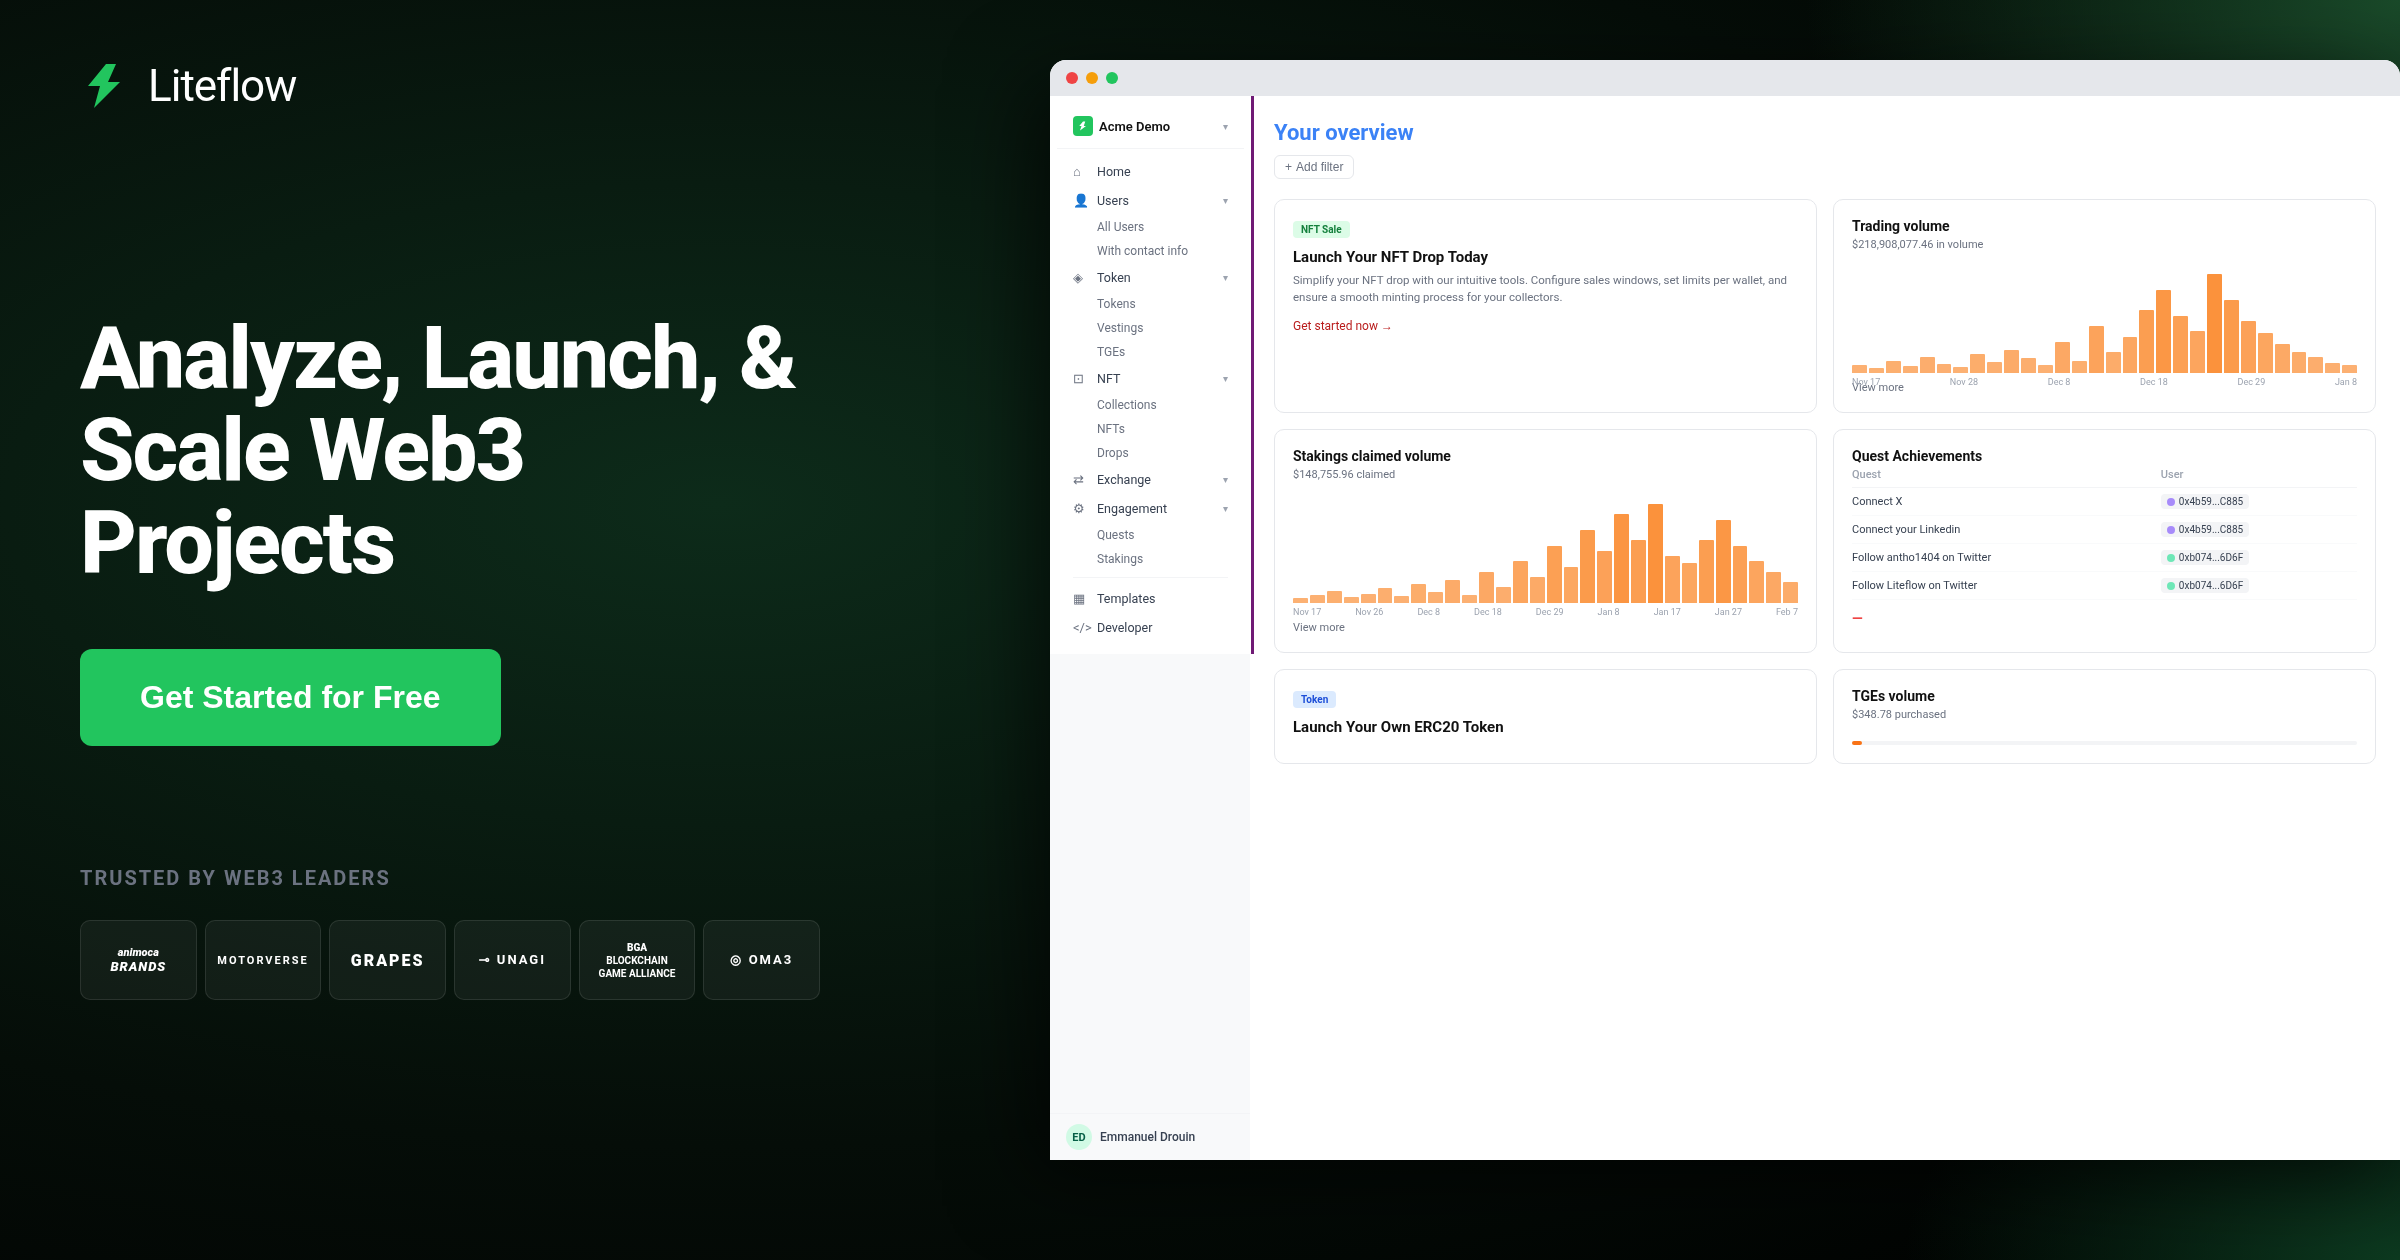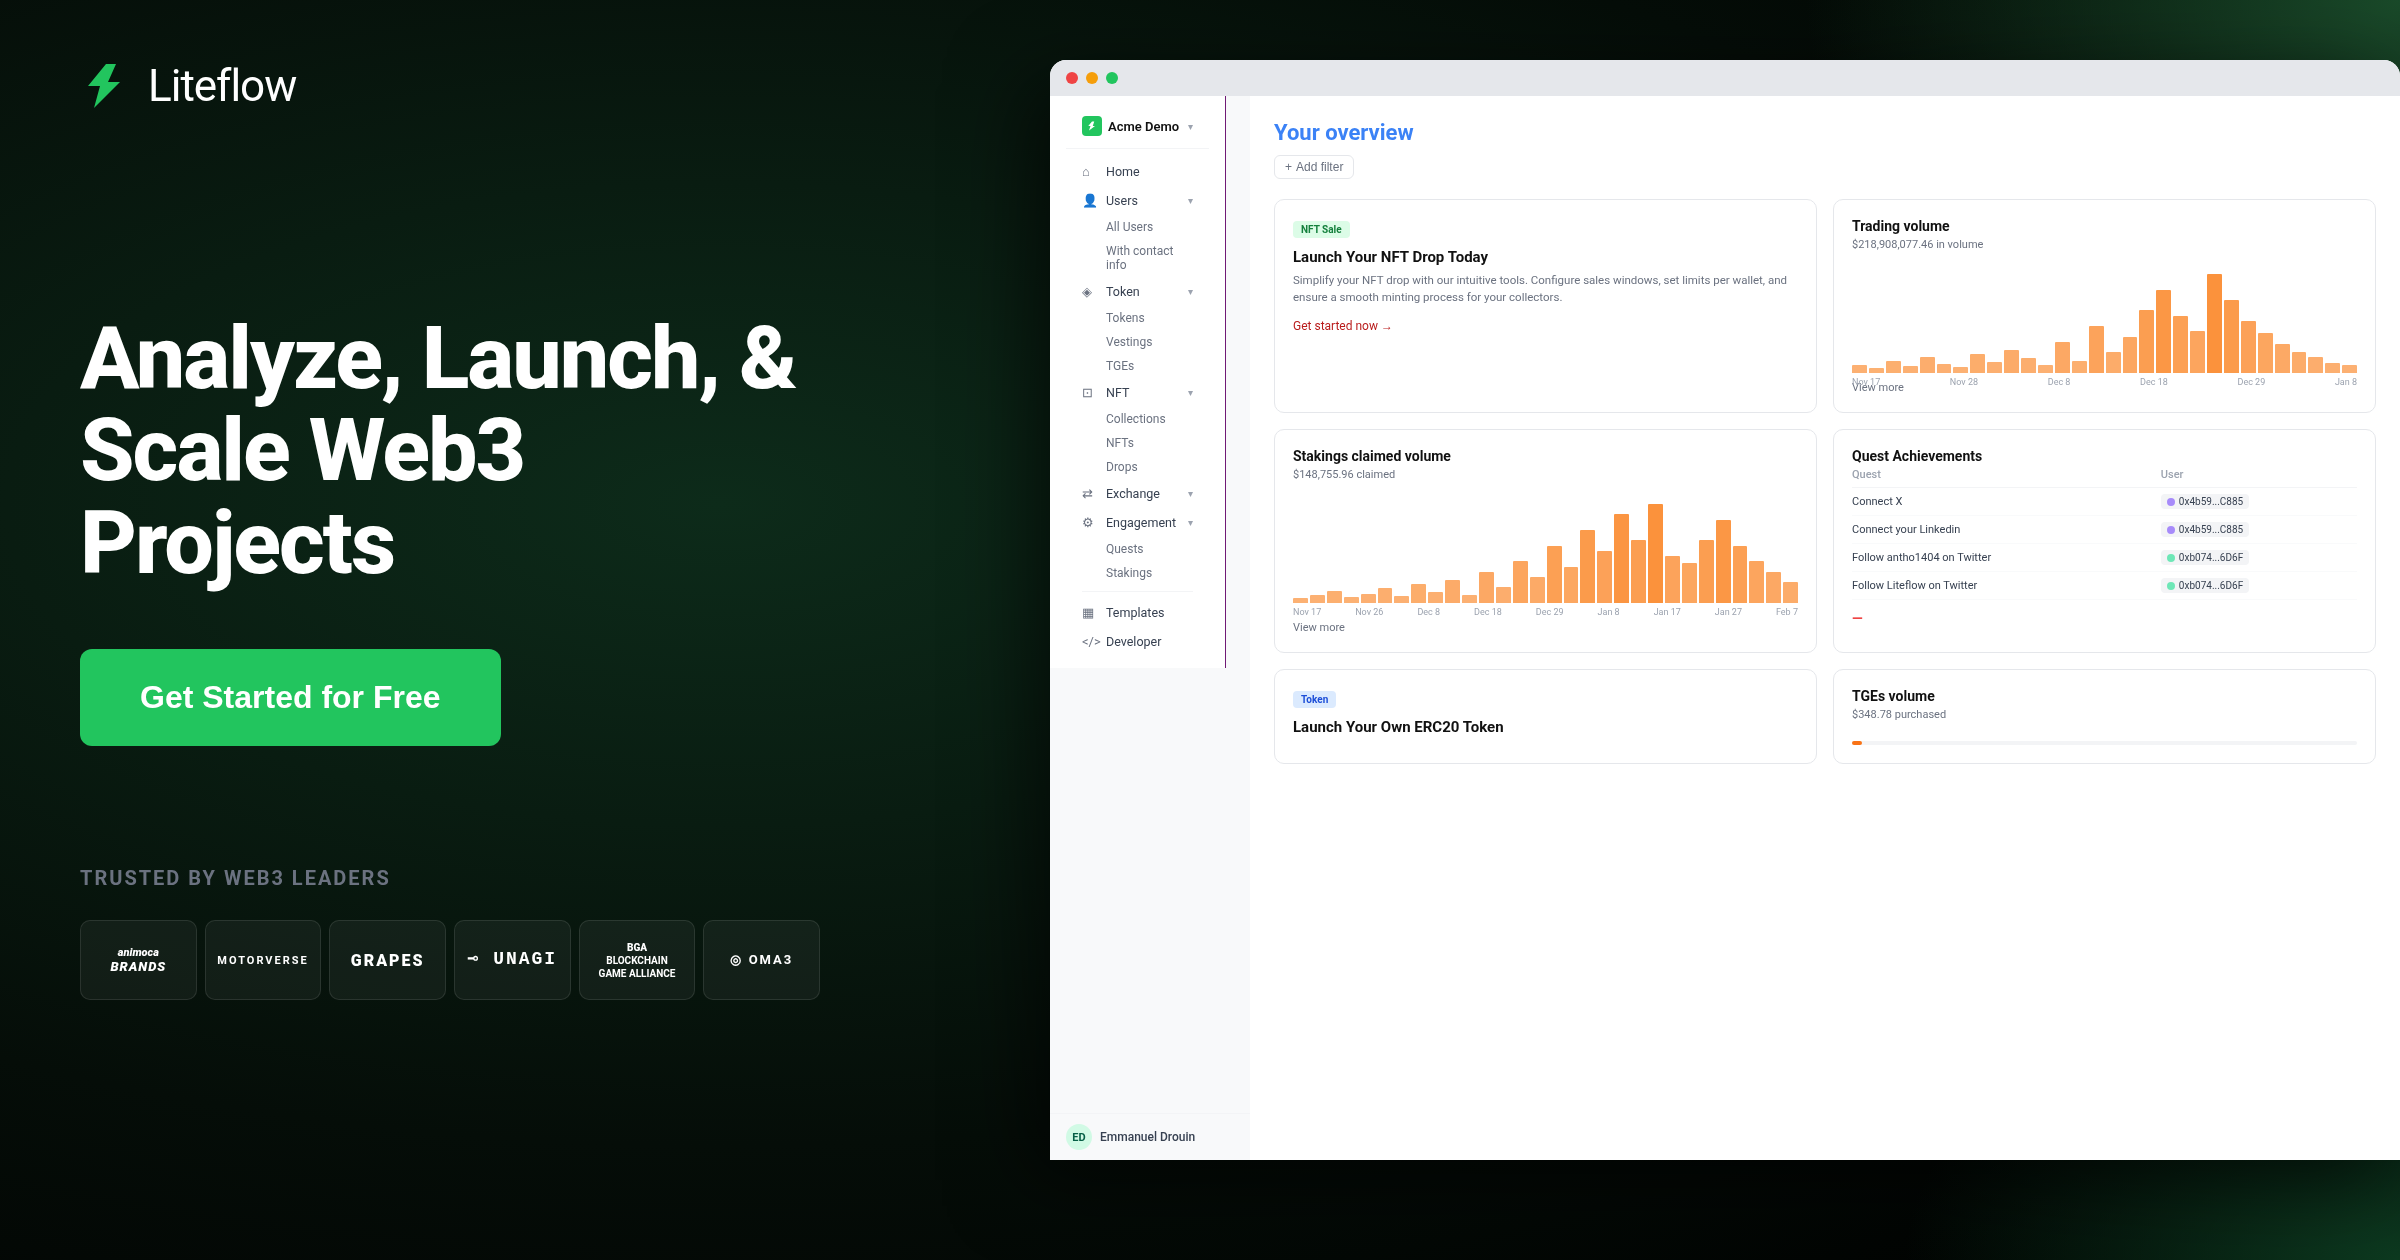--- a/index.html
+++ b/index.html
@@ -154,24 +154,24 @@
     .dot-green { background: #22c55e; }
 
     
     .dashboard-body {
       display: flex;
       height: calc(100% - 36px);
     }
 
     
     .sidebar {
-      width: 176px;
+      width: 204px;
       background: #fff;
-      border-right: 1px solid #701a75;
-      padding: 12px 16px;
+      border-right: 3px solid #701a75;
+      padding: 12px 7px;
       flex-shrink: 0;
       overflow: hidden;
     }
     .sidebar-header {
       padding: 8px 16px 12px;
       display: flex;
       align-items: center;
       justify-content: space-between;
       border-bottom: 1px solid #f3f4f6;
       margin-bottom: 8px;
@@ -389,21 +389,21 @@
       <div class="logo-card">
         <div class="logo-card-text" style="font-size:11px; font-weight:900; font-style:italic;">animoca<br><span style="font-size:13px; letter-spacing:1px;">BRANDS</span></div>
       </div>
       <div class="logo-card">
         <div class="logo-card-text" style="font-size:11px; letter-spacing:2px;">MOTORVERSE</div>
       </div>
       <div class="logo-card">
         <div class="logo-card-text" style="font-size:16px; font-weight:900; letter-spacing:2px;">GRAPES</div>
       </div>
       <div class="logo-card">
-        <div class="logo-card-text" style="font-size:18px; letter-spacing:2px;font-family:Liberation Mono, monospace;">⊸ UNAGI</div>
+        <div class="logo-card-text" style="font-size:13px; letter-spacing:2px;">⊸ UNAGI</div>
       </div>
       <div class="logo-card">
         <div class="logo-card-text" style="font-size:10px; line-height:1.3;"><strong>BGA</strong><br>BLOCKCHAIN<br>GAME ALLIANCE</div>
       </div>
       <div class="logo-card">
         <div class="logo-card-text" style="font-size:13px; font-weight:700; letter-spacing:2px;">◎ OMA3</div>
       </div>
     </div>
   </div>
 </div>

